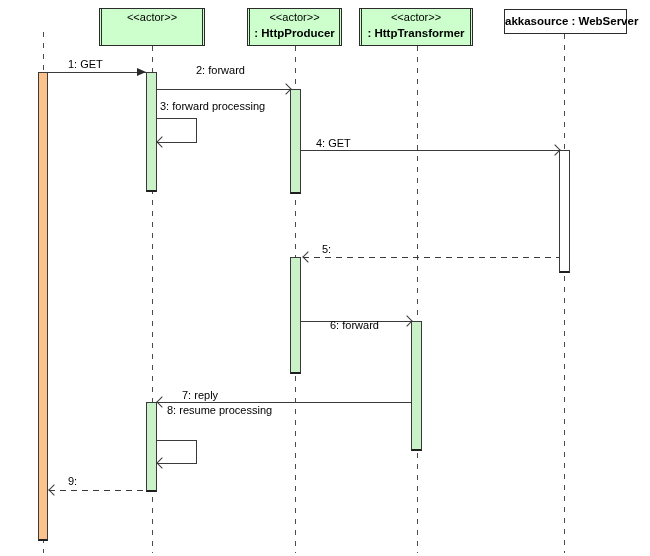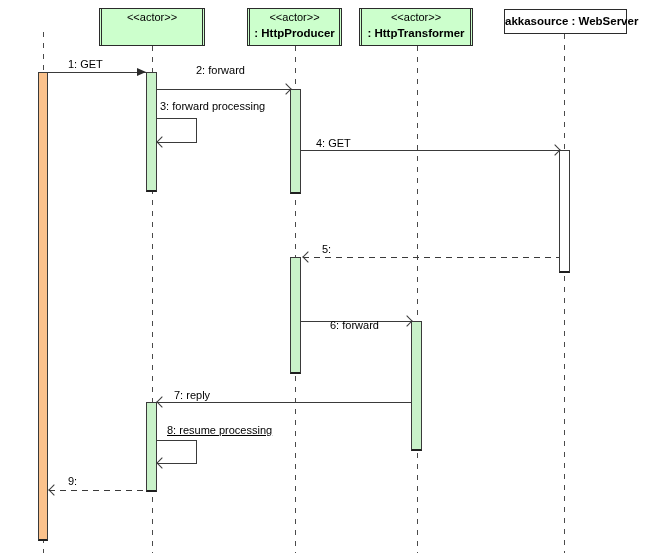--- a/index.html
+++ b/index.html
@@ -96,25 +96,25 @@
   <div class="mline dashed" style="left:303px;top:257px;width:256px;"></div>
   <div class="chev left" style="left:304px;top:253px;"></div>
   <div class="mlabel" style="left:322px;top:243px;">5:</div>
 
   <div class="mline" style="left:301px;top:321px;width:110px;"></div>
   <div class="chev right" style="left:403px;top:317px;"></div>
   <div class="mlabel" style="left:330px;top:307px;margin-top:12px;">6: forward</div>
 
   <div class="mline" style="left:157px;top:402px;width:254px;"></div>
   <div class="chev left" style="left:158px;top:398px;"></div>
-  <div class="mlabel" style="left:174px;top:389px;">7: reply</div>
+  <div class="mlabel" style="left:182px;top:389px;">7: reply</div>
 
   <div class="loop" style="left:157px;top:440px;width:40px;height:24px;"></div>
   <div class="chev left" style="left:158px;top:459px;"></div>
-  <div class="mlabel" style="left:167px;top:424px;text-decoration:underline;">8: resume processing</div>
+  <div class="mlabel" style="left:167px;top:404px;">8: resume processing</div>
 
   <div class="mline dashed" style="left:49px;top:490px;width:98px;"></div>
   <div class="chev left" style="left:50px;top:486px;"></div>
   <div class="mlabel" style="left:68px;top:475px;">9:</div>
 
 
   <div class="head actor" style="left:99px;top:8px;width:106px;height:38px;">
     <div class="stereo">&lt;&lt;actor&gt;&gt;</div>
   </div>
 

